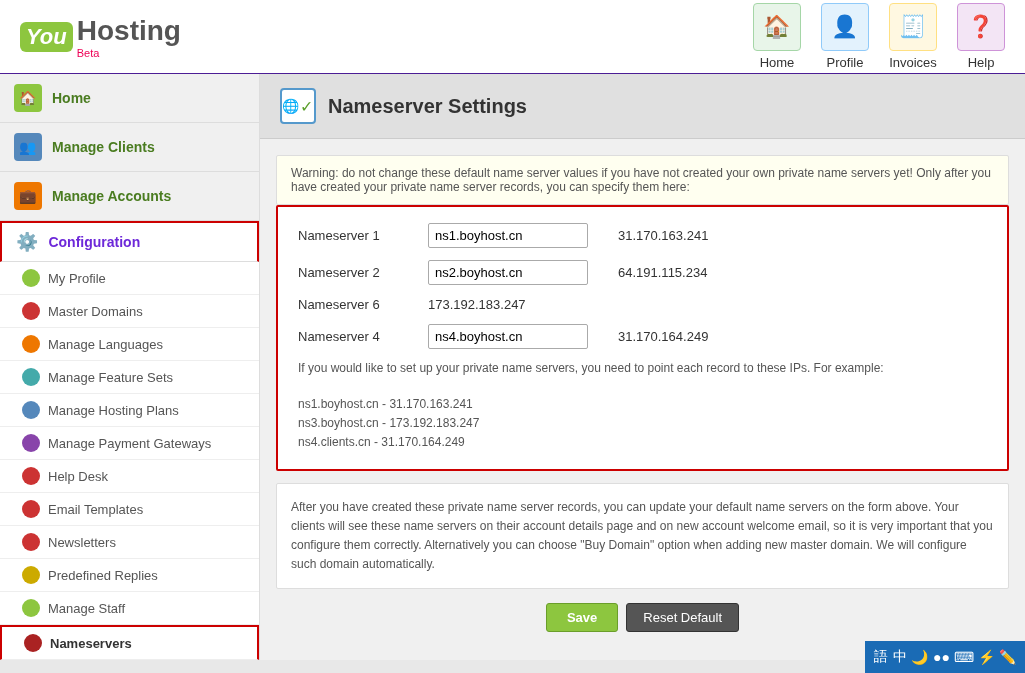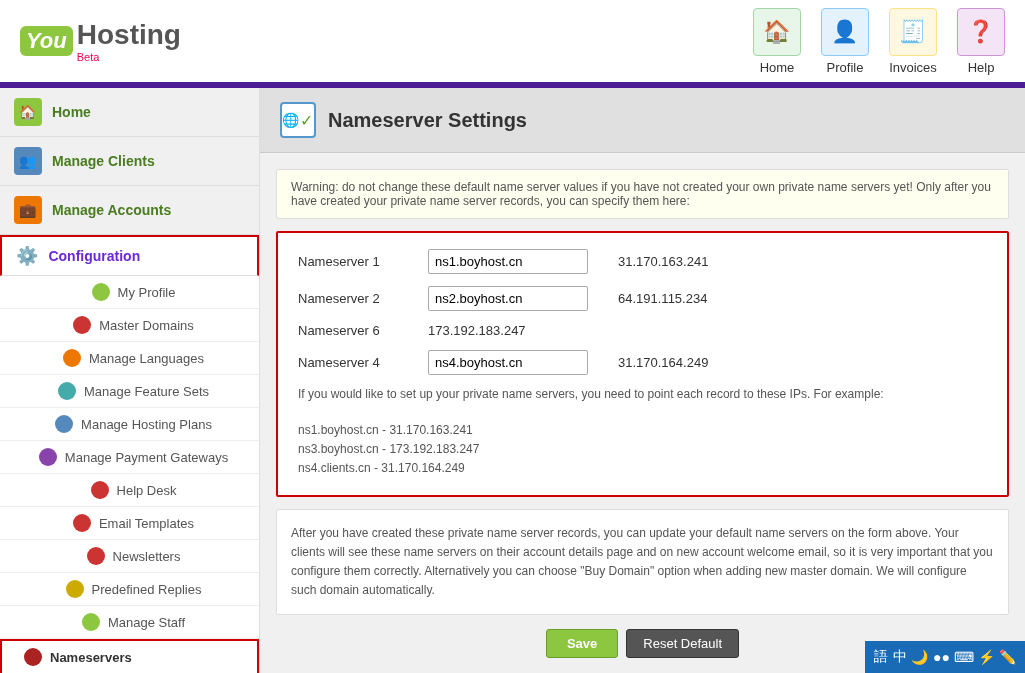--- a/index.html
+++ b/index.html
@@ -1,19 +1,19 @@
 <!DOCTYPE html>
 <html><head>
   <meta charset="utf-8">
   <style>
     * { margin: 0; padding: 0; box-sizing: border-box; }
     body { font-family: Arial, sans-serif; font-size: 13px; background: #e8e8e8; color: #333; width: 1025px; }
 
     
-    .header { background: #fff; border-bottom: 6px solid #4c1d95; display: flex; align-items: center; padding: 15px 20px; height: 88px; }
+    .header { background: #fff; border-bottom: 1px solid #4c1d95; display: flex; align-items: center; padding: 15px 20px; height: 74px; }
     .logo { display: flex; align-items: center; margin-right: auto; }
     .logo-you { background: #8dc63f; color: #fff; font-size: 22px; font-weight: bold; border-radius: 6px; padding: 2px 6px; margin-right: 4px; font-style: italic; }
     .logo-hosting { font-size: 28px; font-weight: bold; color: #555; }
     .logo-beta { color: #e05; font-size: 11px; display: block; text-align: left; }
     .nav-icons { display: flex; gap: 20px; }
     .nav-icon-item { display: flex; flex-direction: column; align-items: center; cursor: pointer; }
     .nav-icon-box { width: 48px; height: 48px; border-radius: 4px; display: flex; align-items: center; justify-content: center; font-size: 22px; margin-bottom: 4px; }
     .nav-icon-box.home { background: #e8f5e9; border: 1px solid #a5d6a7; }
     .nav-icon-box.profile { background: #e3f2fd; border: 1px solid #90caf9; }
     .nav-icon-box.invoices { background: #fff8e1; border: 1px solid #ffe082; }
@@ -22,33 +22,33 @@
     
     .main-layout { display: flex; min-height: 580px; }
 
     
     .sidebar { width: 260px; background: #f5f5f5; border-right: 1px solid #ddd; flex-shrink: 0; }
     .sidebar-main-item { display: flex; align-items: center; padding: 10px 14px; cursor: pointer; border-bottom: 1px solid #ddd; background: #f0f0f0; }
     .sidebar-main-item .icon { width: 28px; height: 28px; border-radius: 4px; margin-right: 10px; display: flex; align-items: center; justify-content: center; font-size: 16px; flex-shrink: 0; }
     .sidebar-main-item .label { font-size: 14px; font-weight: bold; color: #4a7c20; }
     .sidebar-config { background: #fff; border: 2px solid #c00; padding: 8px 14px; cursor: pointer; display: flex; align-items: center; gap: 10px; border-bottom: 1px solid #ddd; }
     .sidebar-config .label { font-size: 14px; font-weight: bold; color: #6d28d9; }
-    .sidebar-sub-item { display: flex; align-items: center; padding: 7px 14px 7px 22px; cursor: pointer; border-bottom: 1px solid #eee; background: #fff; justify-content: center; }
+    .sidebar-sub-item { display: flex; align-items: center; padding: 7px 14px 7px 22px; cursor: pointer; border-bottom: 1px solid #eee; background: #fff; }
     .sidebar-sub-item .dot { width: 18px; height: 18px; border-radius: 50%; margin-right: 8px; display: flex; align-items: center; justify-content: center; font-size: 11px; flex-shrink: 0; }
     .sidebar-sub-item .text { font-size: 13px; color: #555; }
     .dot-green { background: #8dc63f; color: #fff; }
     .dot-red { background: #cc3333; color: #fff; }
 
     
     .content { flex: 1; padding: 0; background: #f0f0f0; }
     .content-header { display: flex; align-items: center; padding: 14px 20px; background: #e0e0e0; border-bottom: 1px solid #ccc; }
     .content-header-icon { width: 36px; height: 36px; background: #fff; border: 2px solid #5599cc; border-radius: 4px; display: flex; align-items: center; justify-content: center; margin-right: 12px; font-size: 18px; }
     .content-header h1 { font-size: 20px; color: #333; font-weight: bold; }
     .content-body { padding: 16px; }
-    .warning-box { background: #fffff0; border: 1px solid #ddd; padding: 10px 14px; margin-bottom: 12px; font-size: 12px; color: #555; border-radius: 2px; }
+    .warning-box { background: #fffff0; border: 1px solid #ddd; padding: 10px 14px; font-size: 12px; color: #555; border-radius: 2px; }
 
     
     .ns-box { border: 2px solid #cc0000; background: #fff; padding: 16px 20px; margin-bottom: 12px; border-radius: 2px; }
     .ns-row { display: flex; align-items: center; margin-bottom: 12px; }
     .ns-label { width: 130px; font-size: 13px; color: #333; }
     .ns-input { width: 160px; border: 1px solid #aaa; padding: 4px 6px; font-size: 13px; border-radius: 2px; margin-right: 30px; }
     .ns-ip { font-size: 13px; color: #333; flex: 1; }
     .ns-info-text { font-size: 12px; color: #555; margin-top: 4px; }
     .ns-example { font-size: 12px; color: #555; margin-top: 20px; line-height: 1.6; }
 

